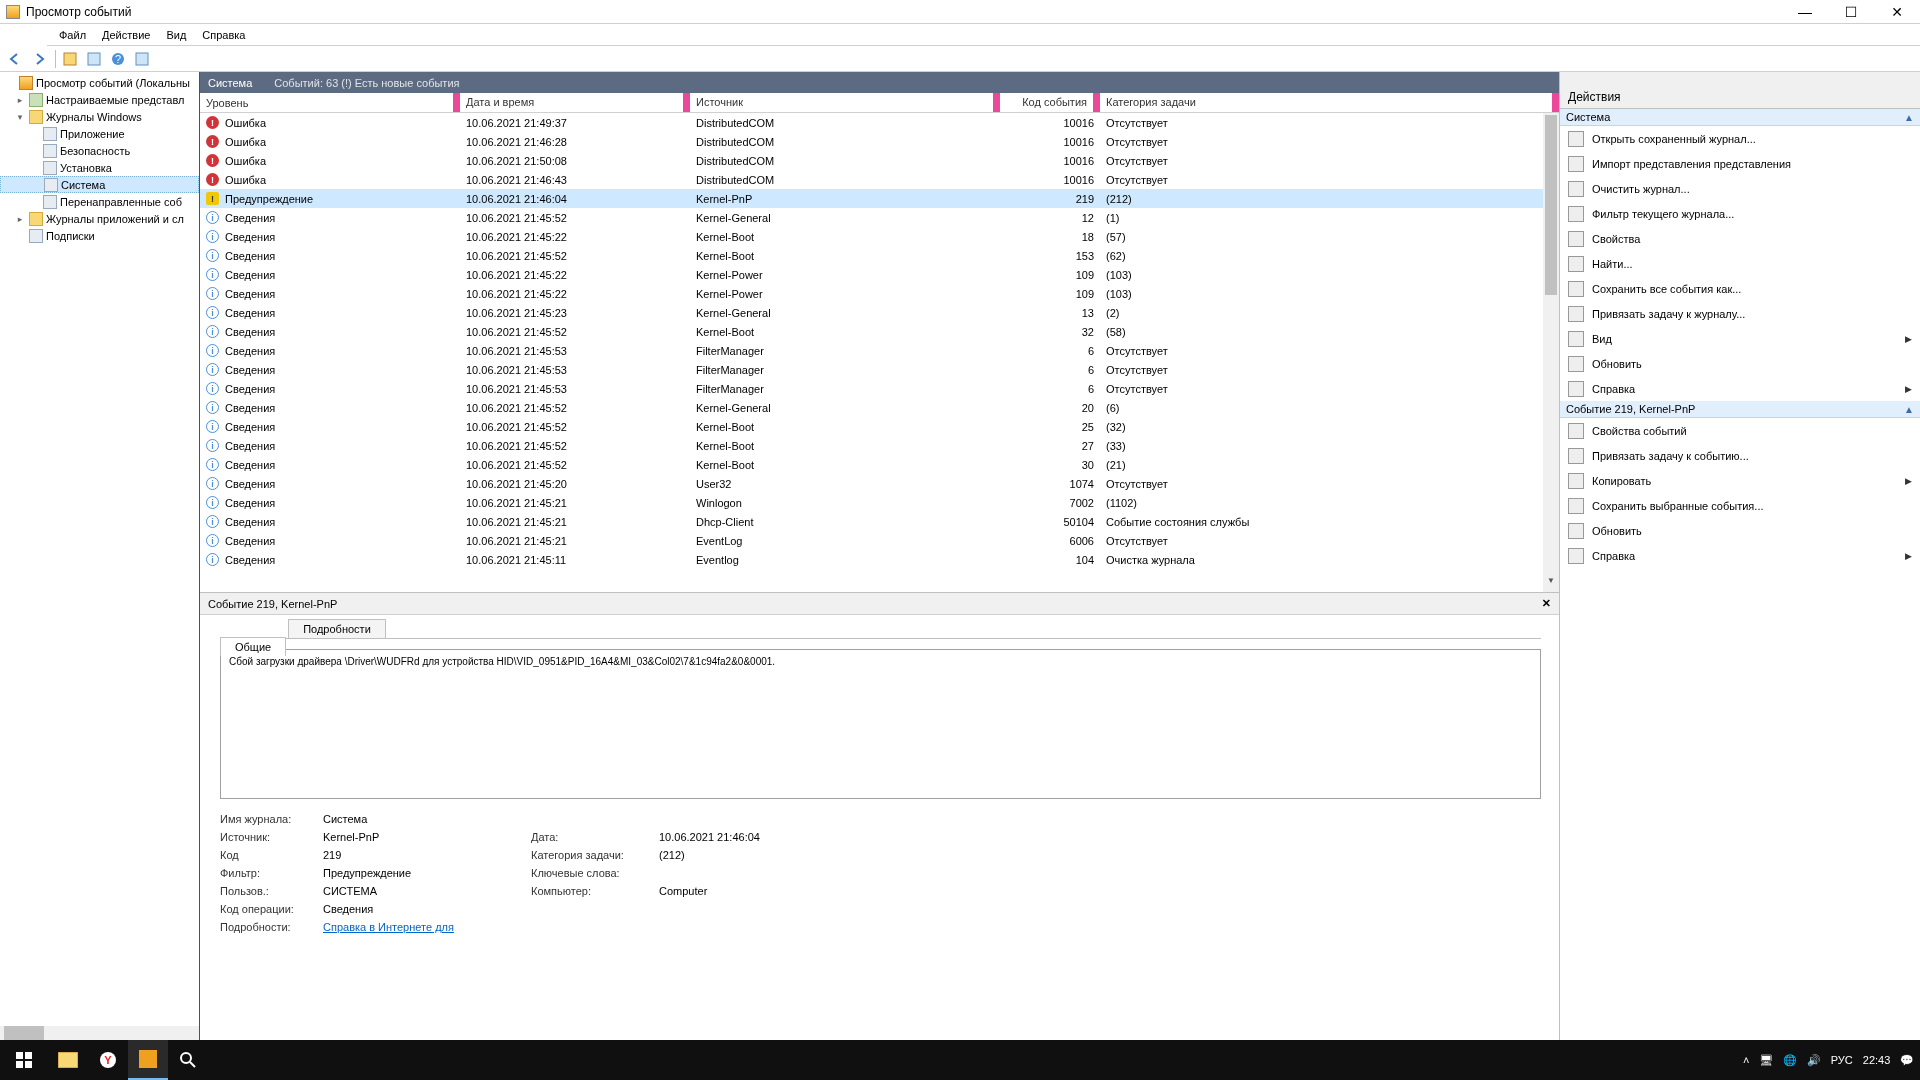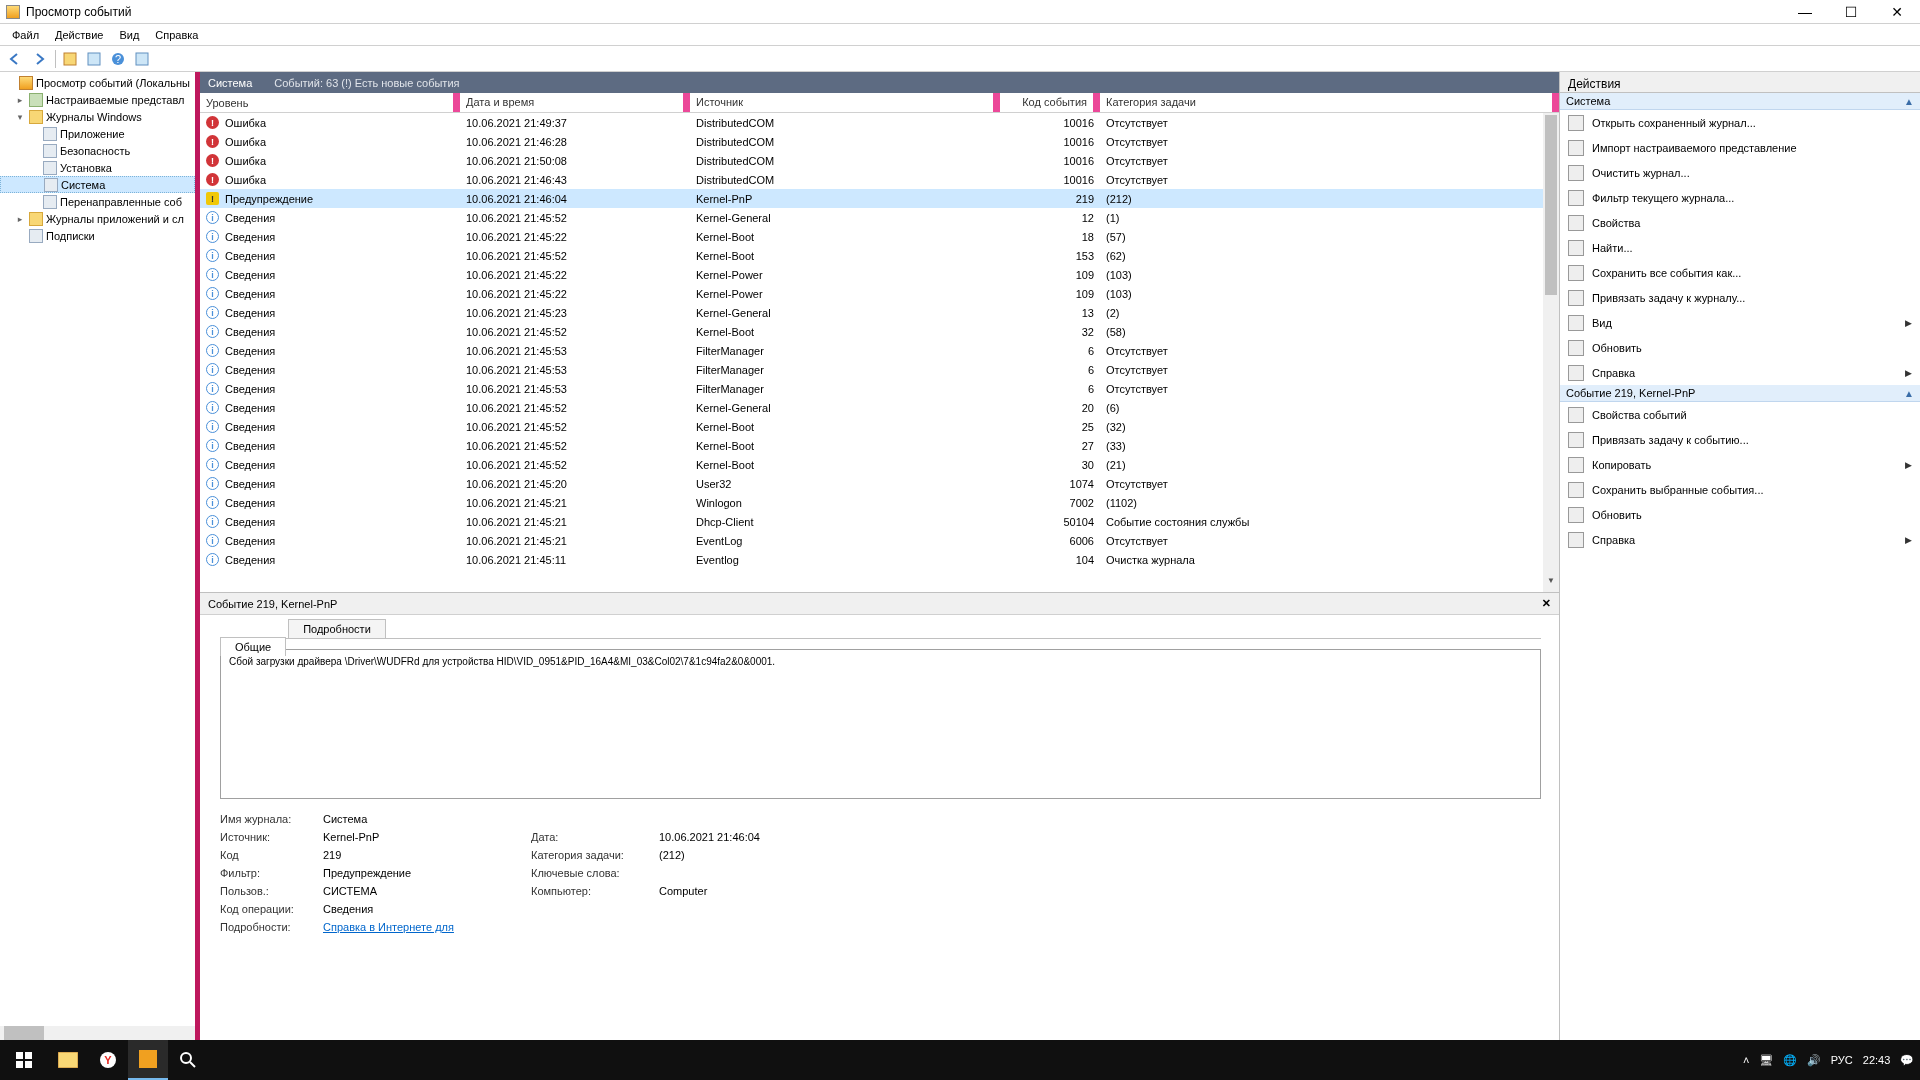--- a/index.html
+++ b/index.html
@@ -6,31 +6,31 @@
 html, body { width: 1920px; height: 1080px; overflow: hidden; background: #fff; }
 
 
 .titlebar { height: 24px; background: #fff; display: flex; align-items: center; padding-left: 6px; border-bottom: 1px solid #d0d0d0; justify-content: space-between; }
 .titlebar .app-icon { width: 14px; height: 14px; margin-right: 6px; display:inline-block; border:1px solid #888; background: linear-gradient(#feda77,#f0a020); }
 .titlebar .title { flex: 1; font-size: 12px; }
 .titlebar .win-btns { display: flex; }
 .titlebar .win-btn { width: 46px; height: 24px; display: flex; align-items: center; justify-content: center; font-size: 14px; }
 
 
-.menubar { height: 22px; display: flex; align-items: center; padding-left: 4px; border-bottom: 1px solid #d0d0d0; }
+.menubar { height: 22px; display: flex; align-items: center; padding-left: 4px; border-bottom: 1px solid #d0d0d0; margin-left: 47px; }
 .menubar .menu-item { padding: 2px 8px; }
 
 
 .toolbar { height: 26px; display: flex; align-items: center; padding-left: 4px; border-bottom: 1px solid #d0d0d0; background:#fff; }
 .toolbar .tb-btn { width: 22px; height: 22px; display: flex; align-items: center; justify-content: center; margin-right: 2px; border: 1px solid transparent; }
 .toolbar .tb-sep { width:1px; height:18px; background:#c0c0c0; margin: 0 3px; }
 
 
 .content { display: flex; height: calc(1080px - 24px - 22px - 26px - 40px); }
-.tree-pane { width: 200px; border-right: 5px solid #be185d; overflow: hidden; background:#fff; position:relative; }
+.tree-pane { width: 200px; border-right: 1px solid #be185d; overflow: hidden; background:#fff; position:relative; }
 .tree-pane-inner { overflow:auto; height:calc(100% - 14px); }
 .tree-scroll-h { position:absolute; bottom:0; left:0; right:0; height:14px; background:#f0f0f0; display:flex; }
 .tree-scroll-h .thumb{ width:40px; height:100%; background:#c0c0c0; margin-left:4px;}
 .center-pane { flex: 1; display: flex; flex-direction: column; border-right:1px solid #c0c0c0; overflow:hidden;}
 .actions-pane { width: 360px; background: #fff; overflow:hidden; }
 
 
 .tree { padding: 2px 0; }
 .tree-node { display:flex; align-items:center; height:17px; padding-left:4px; white-space:nowrap; }
 .tree-node.selected{ background:#cde8ff; border:1px dotted #7cb3d9; }
@@ -77,21 +77,21 @@
 .detail-tabs{ display:flex; padding:4px 8px 0 20px; background:#fff; }
 .detail-tab{ padding:3px 14px; border:1px solid #c0c0c0; border-bottom:none; background:#f4f4f4; margin-right:2px; font-size:11px;}
 .detail-tab.active{ background:#fff; position:relative; top:18px;}
 .detail-body{ flex:1; border-top:1px solid #c0c0c0; margin:0 18px 10px 20px; padding:10px 0; overflow:auto;}
 .detail-msg{ border:1px solid #a0a0a0; padding:6px 8px; height:150px; font-size:10px;}
 .detail-grid{ margin-top:14px; display:grid; grid-template-columns:95px 200px 120px 200px; row-gap:6px; column-gap:8px; font-size:11px;}
 .detail-grid .lbl{ color:#333;}
 .detail-grid a{ color:#0066cc; text-decoration:underline;}
 
 
-.actions-header{ height:21px; background:#f0f0f0; border-bottom:1px solid #c0c0c0; padding:5px 8px; font-size:12px;}
+.actions-header{ height:21px; background:#f0f0f0; border-bottom:1px solid #c0c0c0; padding:18px 8px; font-size:12px;}
 .actions-section-title{ background:#e1eefb; padding:2px 6px; font-size:12px; border-bottom:1px solid #c0d6ee; display:flex; align-items:center;}
 .actions-section-title .collapse{ margin-left:auto; color:#3a6da8; font-size:10px;}
 .actions-list{ }
 .action-item{ display:flex; align-items:center; height:25px; padding:0 8px;}
 .action-icon{ width:16px; height:16px; margin-right:8px; display:inline-block; border:1px solid #999; background:#eee; font-size:9px; text-align:center; line-height:14px;}
 .action-item .arrow{ margin-left:auto; font-size:9px; color:#333;}
 
 
 .taskbar{ position:fixed; bottom:0; left:0; right:0; height:40px; background:#101010; display:flex; align-items:center; color:#fff;}
 .taskbar .start{ width:48px; height:40px; display:flex; align-items:center; justify-content:center;}
@@ -536,21 +536,21 @@
         <span>Система</span>
         <span class="collapse">▲</span>
       </div>
     <div class="actions-list" id="actions1">
         <div class="action-item">
           <span class="action-icon"></span>
           <span>Открыть сохраненный журнал...</span>
         </div>
         <div class="action-item">
           <span class="action-icon"></span>
-          <span>Импорт настраиваемого представление</span>
+          <span>Импорт представления представления</span>
         </div>
         <div class="action-item">
           <span class="action-icon"></span>
           <span>Очистить журнал...</span>
         </div>
         <div class="action-item">
           <span class="action-icon"></span>
           <span>Фильтр текущего журнала...</span>
         </div>
         <div class="action-item">

